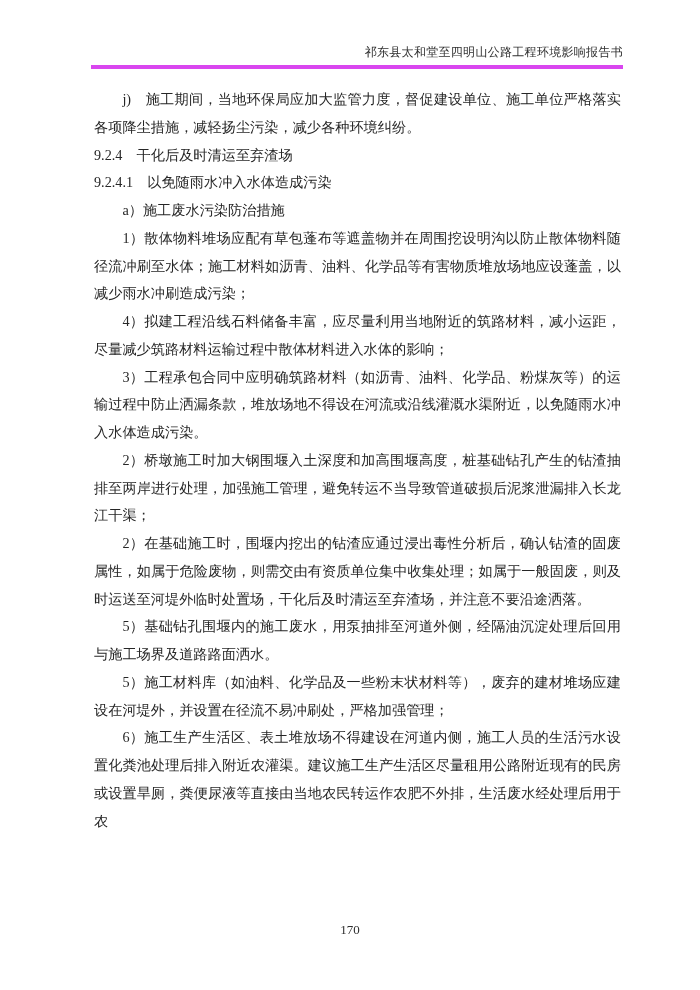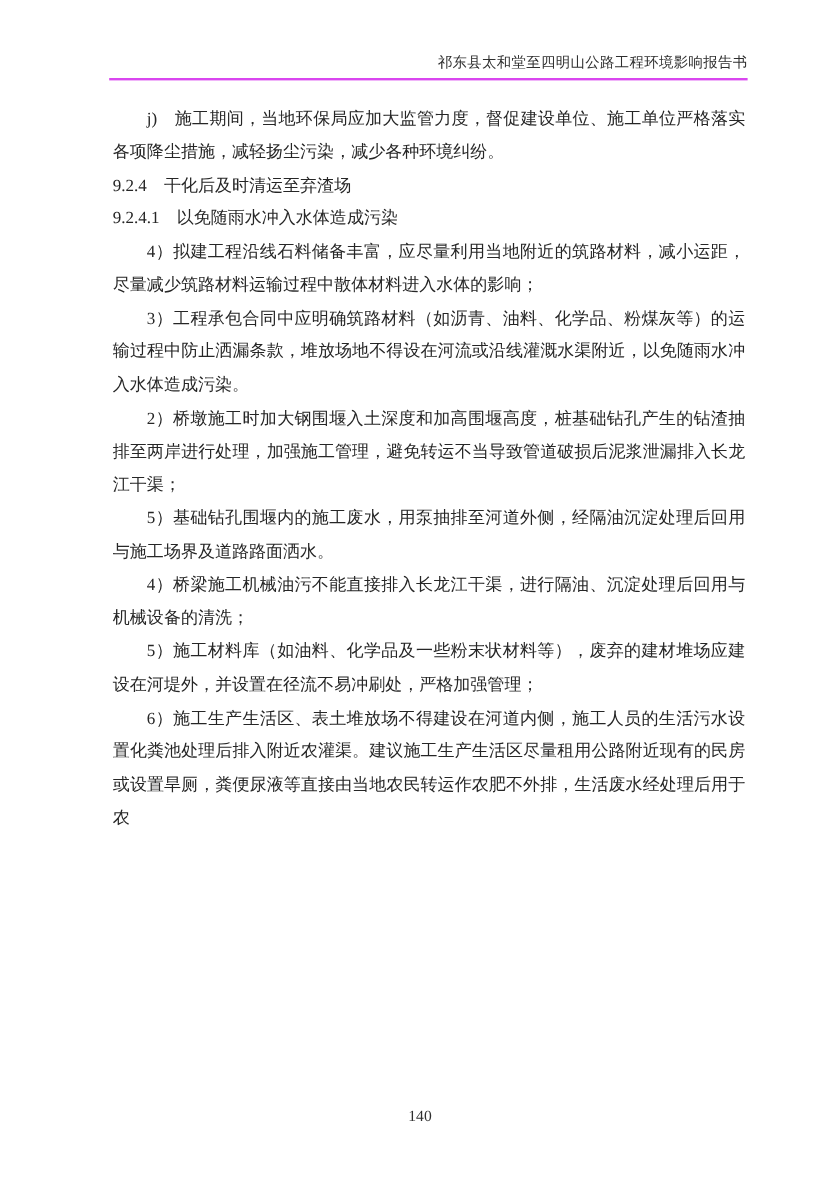--- a/index.html
+++ b/index.html
@@ -18,21 +18,21 @@
   .page-header {
     position: absolute;
     top: 44px;
     left: 91px;
     width: 532px;
     text-align: right;
     font-size: 12px;
     letter-spacing: 0.3px;
     color: #2f2f2f;
     padding-bottom: 4px;
-    border-bottom: 2px solid #d946ef;
+    border-bottom: 4px solid #d946ef;
     white-space: nowrap;
   }
   .doc-body {
     position: absolute;
     top: 86px;
     left: 94px;
     width: 527px;
     font-size: 14.2px;
     line-height: 27.75px;
     text-align: justify;
@@ -62,26 +62,28 @@
 <div class="page">
 
   <div class="page-header">
     <span>祁东县太和堂至四明山公路工程环境影响报告书</span>
   </div>
 
   <div class="doc-body">
     <p class="para indent">j)　施工期间，当地环保局应加大监管力度，督促建设单位、施工单位严格落实各项降尘措施，减轻扬尘污染，减少各种环境纠纷。</p>
     <p class="para heading">9.2.4　干化后及时清运至弃渣场</p>
     <p class="para heading">9.2.4.1　以免随雨水冲入水体造成污染</p>
+    <p class="para indent">a）施工废水污染防治措施</p>
+    <p class="para indent">1）散体物料堆场应配有草包蓬布等遮盖物并在周围挖设明沟以防止散体物料随径流冲刷至水体；施工材料如沥青、油料、化学品等有害物质堆放场地应设蓬盖，以减少雨水冲刷造成污染；</p>
     <p class="para indent">4）拟建工程沿线石料储备丰富，应尽量利用当地附近的筑路材料，减小运距，尽量减少筑路材料运输过程中散体材料进入水体的影响；</p>
     <p class="para indent">3）工程承包合同中应明确筑路材料（如沥青、油料、化学品、粉煤灰等）的运输过程中防止洒漏条款，堆放场地不得设在河流或沿线灌溉水渠附近，以免随雨水冲入水体造成污染。</p>
     <p class="para indent">2）桥墩施工时加大钢围堰入土深度和加高围堰高度，桩基础钻孔产生的钻渣抽排至两岸进行处理，加强施工管理，避免转运不当导致管道破损后泥浆泄漏排入长龙江干渠；</p>
+    <p class="para indent">2）在基础施工时，围堰内挖出的钻渣应通过浸出毒性分析后，确认钻渣的固废属性，如属于危险废物，则需交由有资质单位集中收集处理；如属于一般固废，则及时运送至河堤外临时处置场，干化后及时清运至弃渣场，并注意不要沿途洒落。</p>
     <p class="para indent">5）基础钻孔围堰内的施工废水，用泵抽排至河道外侧，经隔油沉淀处理后回用与施工场界及道路路面洒水。</p>
-    <p class="para indent">4）桥梁施工机械油污不能直接排入长龙江干渠，进行隔油、沉淀处理后回用与机械设备的清洗；</p>
     <p class="para indent">5）施工材料库（如油料、化学品及一些粉末状材料等），废弃的建材堆场应建设在河堤外，并设置在径流不易冲刷处，严格加强管理；</p>
     <p class="para indent">6）施工生产生活区、表土堆放场不得建设在河道内侧，施工人员的生活污水设置化粪池处理后排入附近农灌渠。建议施工生产生活区尽量租用公路附近现有的民房或设置旱厕，粪便尿液等直接由当地农民转运作农肥不外排，生活废水经处理后用于农</p>
   </div>
 
   <div class="page-footer">
-    <span>140</span>
+    <span>170</span>
   </div>
 
 </div>
 
 </body></html>

